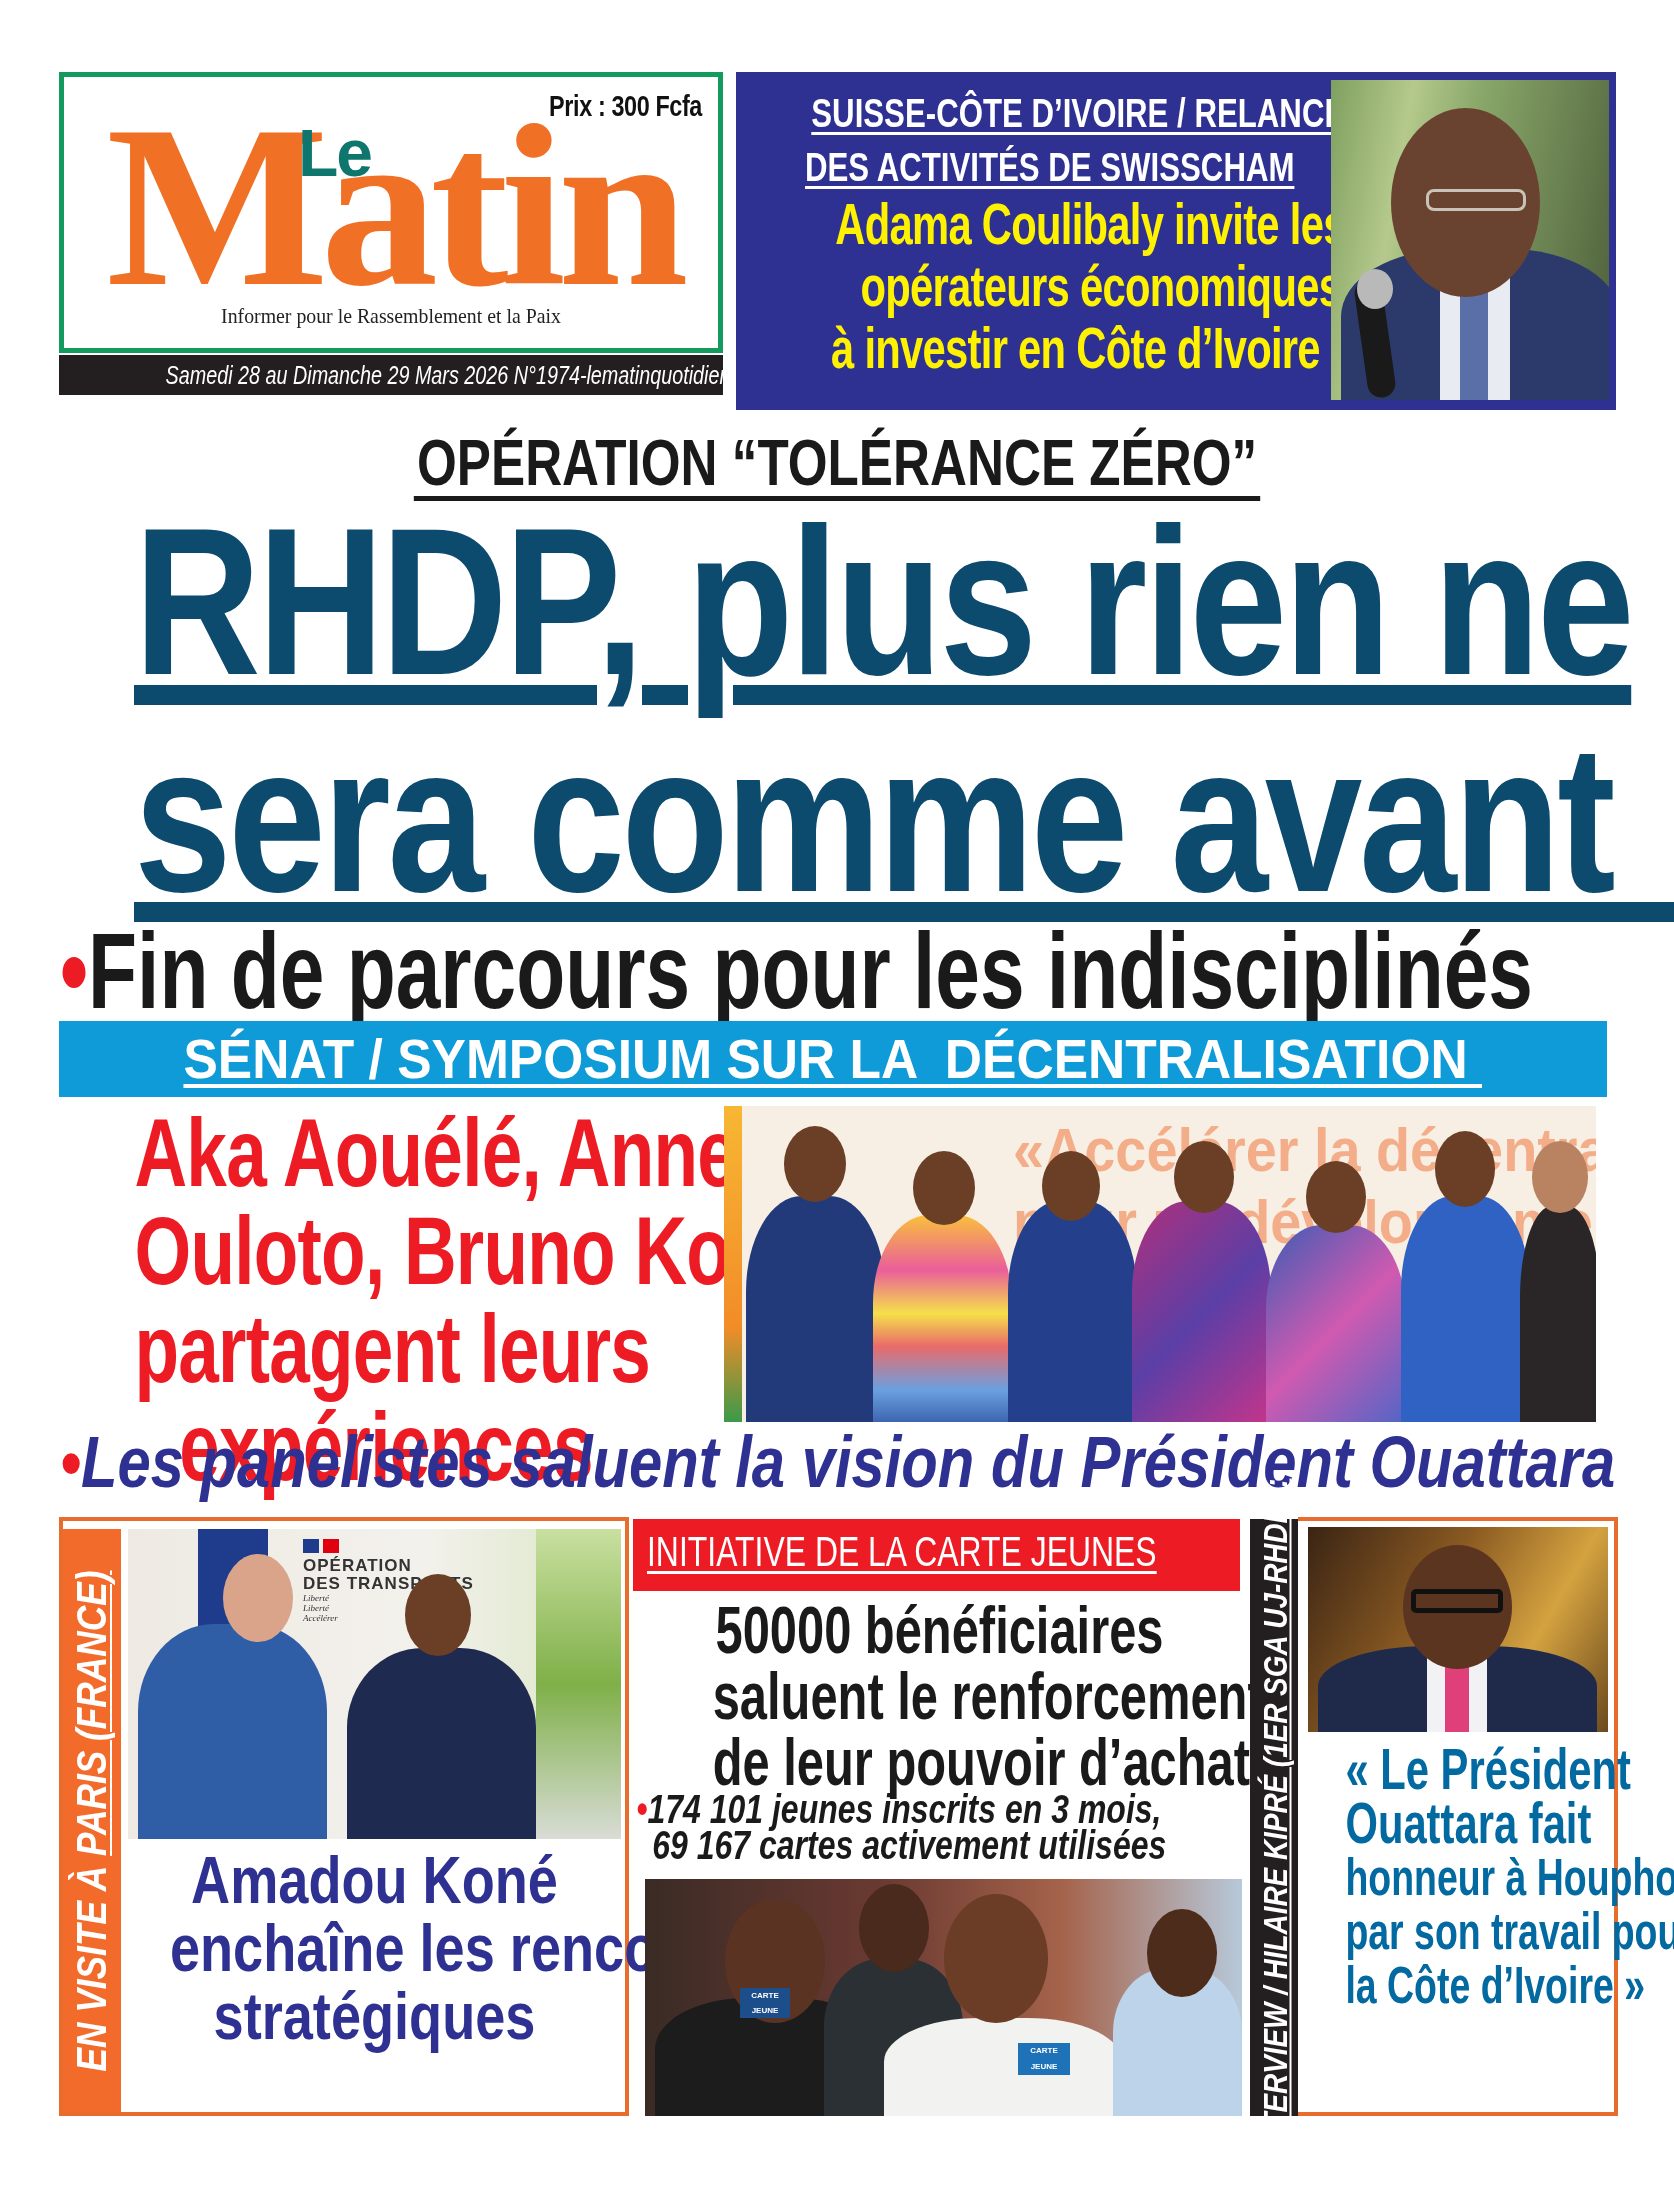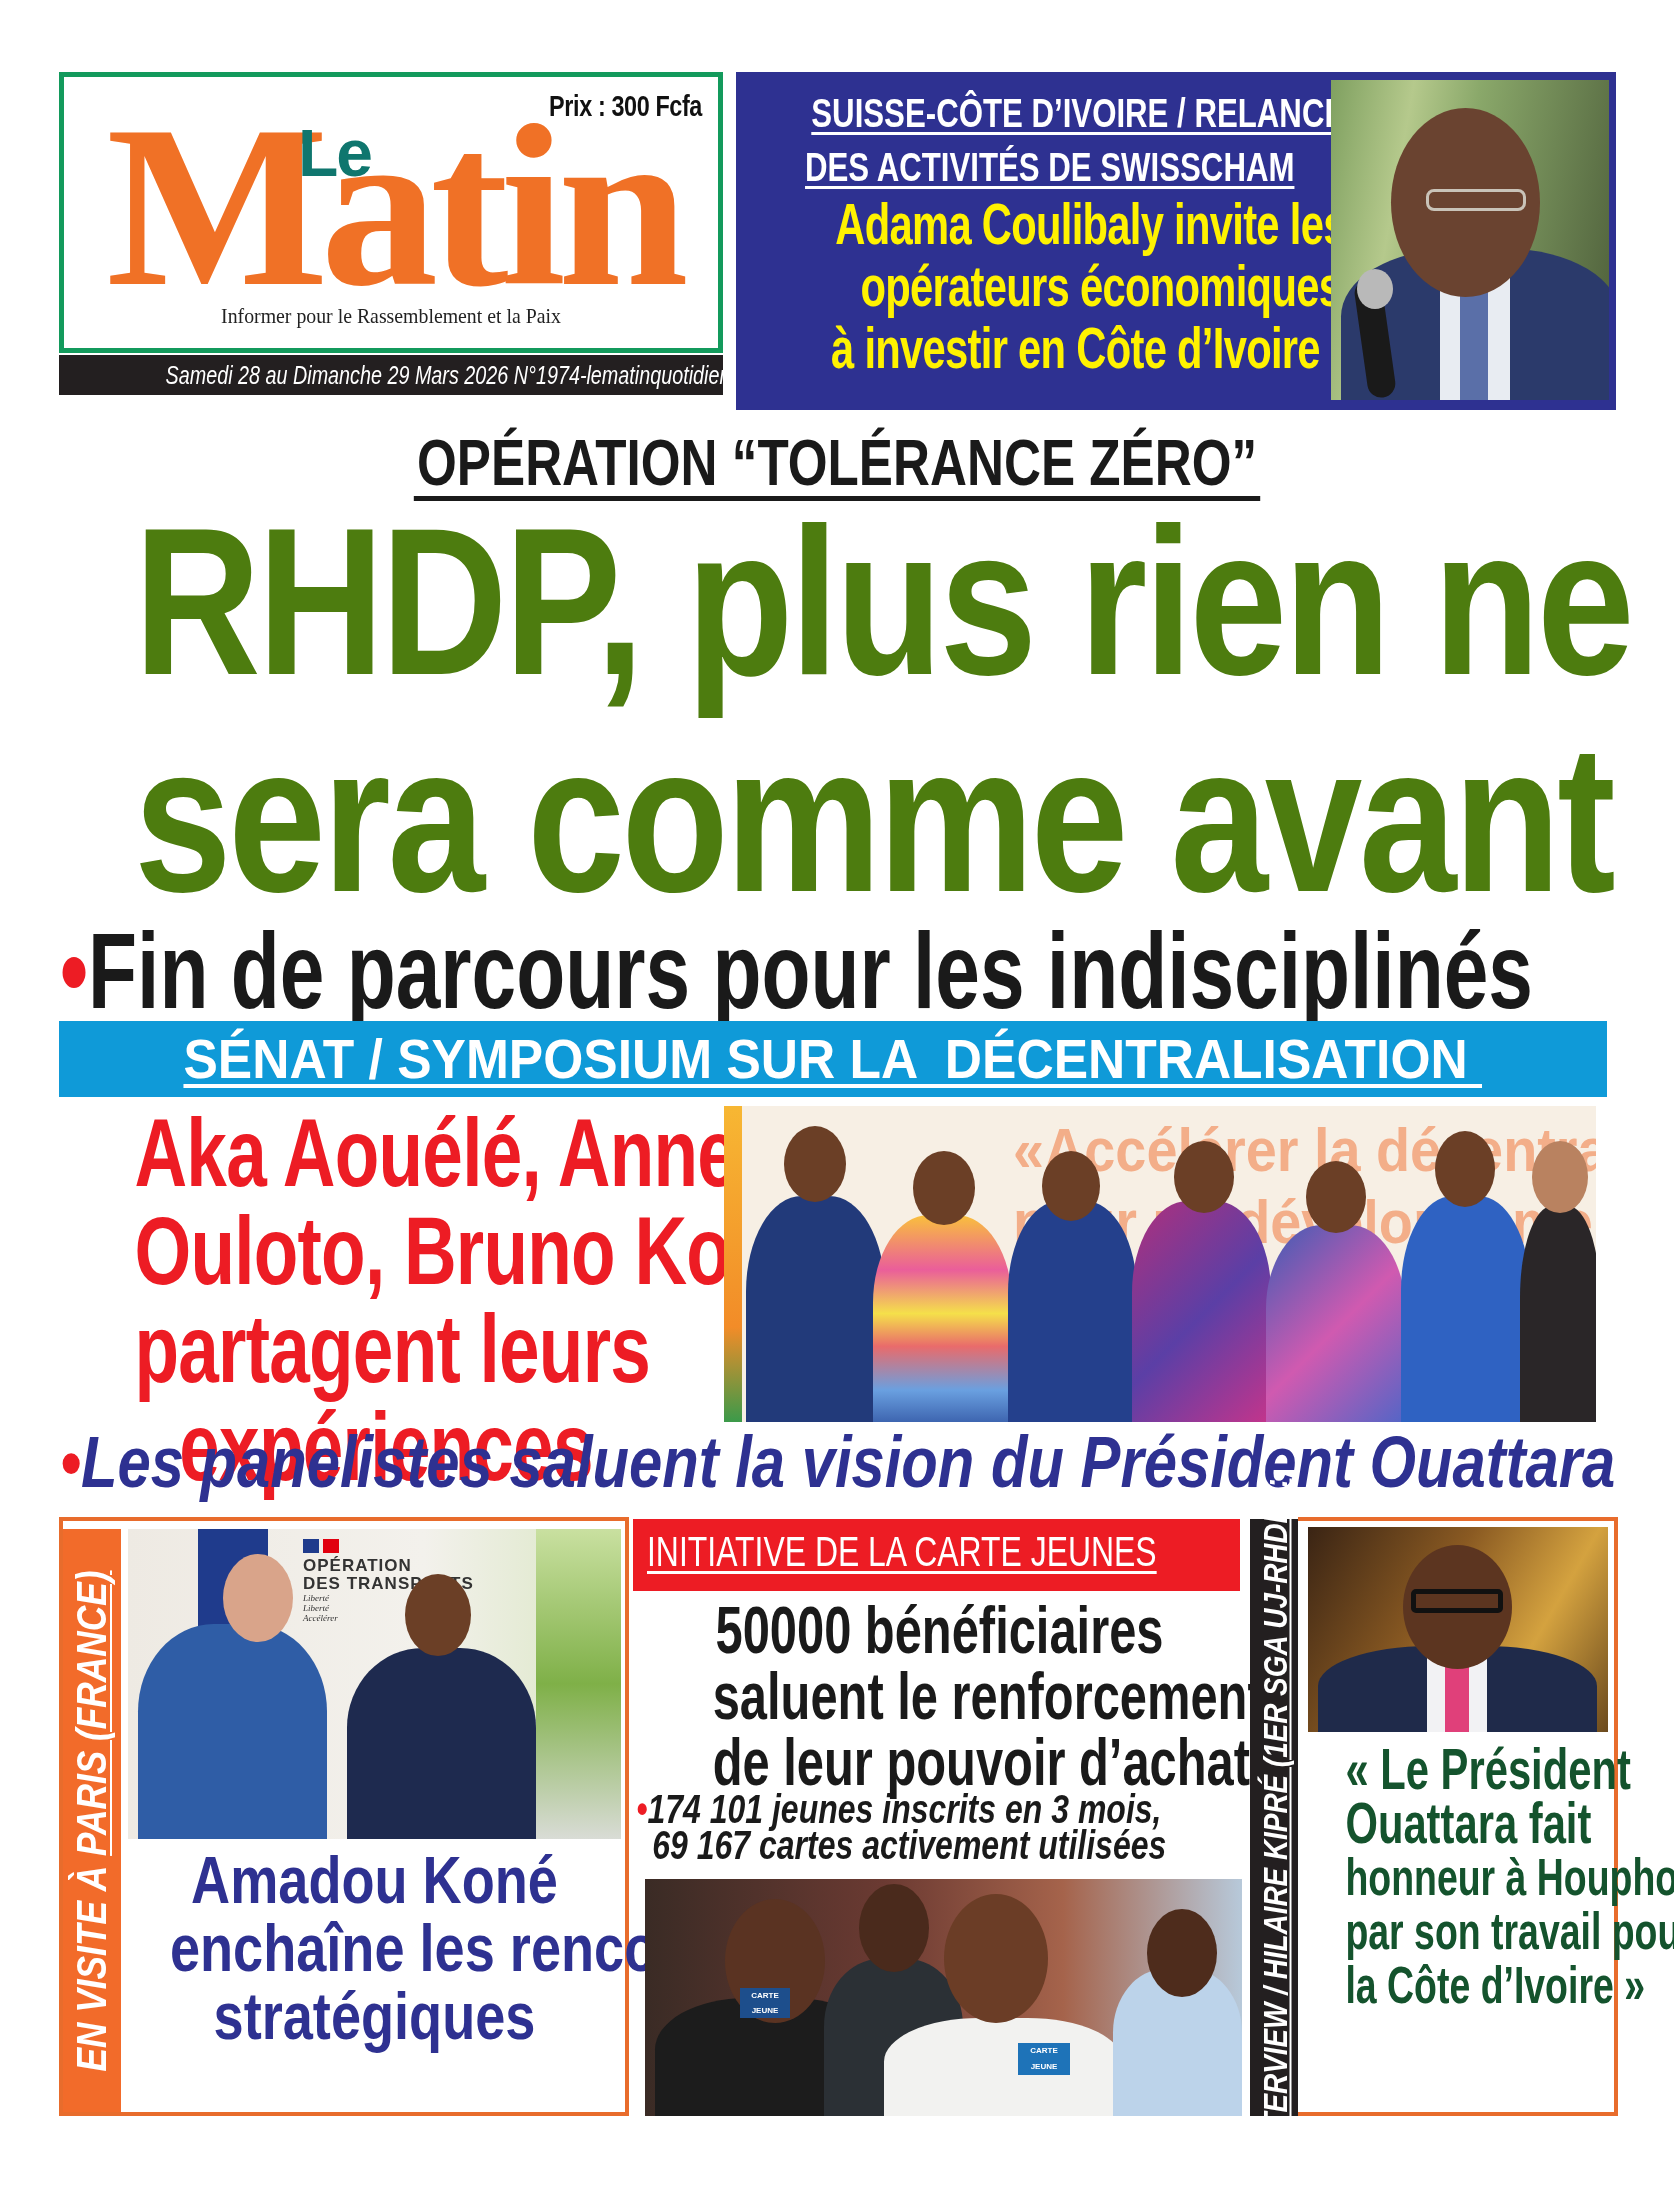--- a/index.html
+++ b/index.html
@@ -24,21 +24,21 @@
   #blue-title span { display:inline-block; transform:scaleX(0.72); white-space:nowrap; letter-spacing:-1px; }
   #blue-photo { left:595px; top:8px; width:278px; height:320px; background:linear-gradient(100deg,#7fa060 0%,#b5c98c 25%,#8aa86a 45%,#4d5e3a 100%); overflow:hidden; }
 
   
   .fig-head { position:absolute; border-radius:50%; background:#6b3f26; }
   .fig-body { position:absolute; border-radius:40% 40% 0 0; }
 
   
   #kicker-main { left:0; width:1675px; top:426px; text-align:center; font-weight:bold; font-size:64px; color:#1a1a1a; }
   #kicker-main span { display:inline-block; transform:scaleX(0.8); border-bottom:5px solid #1a1a1a; line-height:66px; padding:0 4px; white-space:nowrap; }
-  #headline { left:0; width:1675px; top:493px; text-align:center; color:#4d7c0f; font-weight:bold; font-size:209px; line-height:217px; letter-spacing:-4px; }
+  #headline { left:0; width:1675px; top:493px; text-align:center; color:#0c4a6e; font-weight:bold; font-size:209px; line-height:217px; letter-spacing:-4px;text-decoration:underline; }
   #headline div { display:block; transform:scaleX(0.84); white-space:nowrap; }
   #subhead { left:60px; top:889px; width:1572px; text-align:right; color:#1a1a1a; font-weight:bold; font-size:107px; line-height:109px; white-space:nowrap;margin-top:28px; }
   #subhead .txt { display:inline-block; transform:scaleX(0.75); transform-origin:left center; }
   .bullet-red { color:#ed1c24; }
 
   
   #senat-banner { left:59px; top:1021px; width:1548px; height:76px; background:#0f9ad8; color:#fff; font-weight:bold; font-size:56px; line-height:76px; text-align:center; }
   #senat-banner span { display:inline-block; transform:scaleX(0.92); text-decoration:underline; text-decoration-thickness:4px; text-underline-offset:6px; white-space:pre; }
   #senat-title { left:55px; top:1104px; width:662px; text-align:center; color:#ed1c24; font-weight:bold; font-size:96px; line-height:98px; letter-spacing:-1px; }
   #senat-title div { transform:scaleX(0.76); white-space:nowrap; }
@@ -65,21 +65,21 @@
   #mid-sub div { transform:scaleX(0.8); transform-origin:left center; padding-left:4px; }
   #mid-sub div.l2 { padding-left:24px; }
   #mid-photo { left:645px; top:1879px; width:597px; height:237px; background:linear-gradient(90deg,#3a2b25,#6b3a32 40%,#a5634b 70%,#b7c9da 100%); overflow:hidden; }
 
   
   #vert-strip { left:1250px; top:1519px; width:50px; height:597px; background:#231f20; }
   #vert-strip-text { position:absolute; left:50%; top:50%; transform:translate(-50%,-50%) rotate(-90deg) scaleX(0.82); white-space:nowrap; color:#fff; font-style:italic; font-weight:bold; font-size:34px; }
   #vert-strip-text span { text-decoration:underline; text-decoration-thickness:2px; text-underline-offset:3px; }
   #right-box { left:1298px; top:1517px; width:320px; height:599px; border:4px solid #e86c2c; border-left:none; background:#fff; }
   #right-photo { left:10px; top:6px; width:300px; height:205px; background:linear-gradient(120deg,#3a2414 0%,#8a5a22 40%,#d4a23f 70%,#6b4a1e 100%); overflow:hidden; }
-  #right-title { left:4px; top:221px; width:310px; text-align:center; color:#14532d; font-weight:bold; line-height:54px; }
+  #right-title { left:4px; top:221px; width:310px; text-align:center; color:#0369a1; font-weight:bold; line-height:54px; }
   #right-title div { white-space:nowrap; transform:scaleX(0.72); }
   #right-title .big { font-size:58px; }
   #right-title .small { font-size:52px; }
 </style>
 </head>
 <body>
 
 <div id="masthead" class="abs">
   <div id="logo-matin" class="abs">Matin</div>
   <div id="logo-le" class="abs">Le</div>

